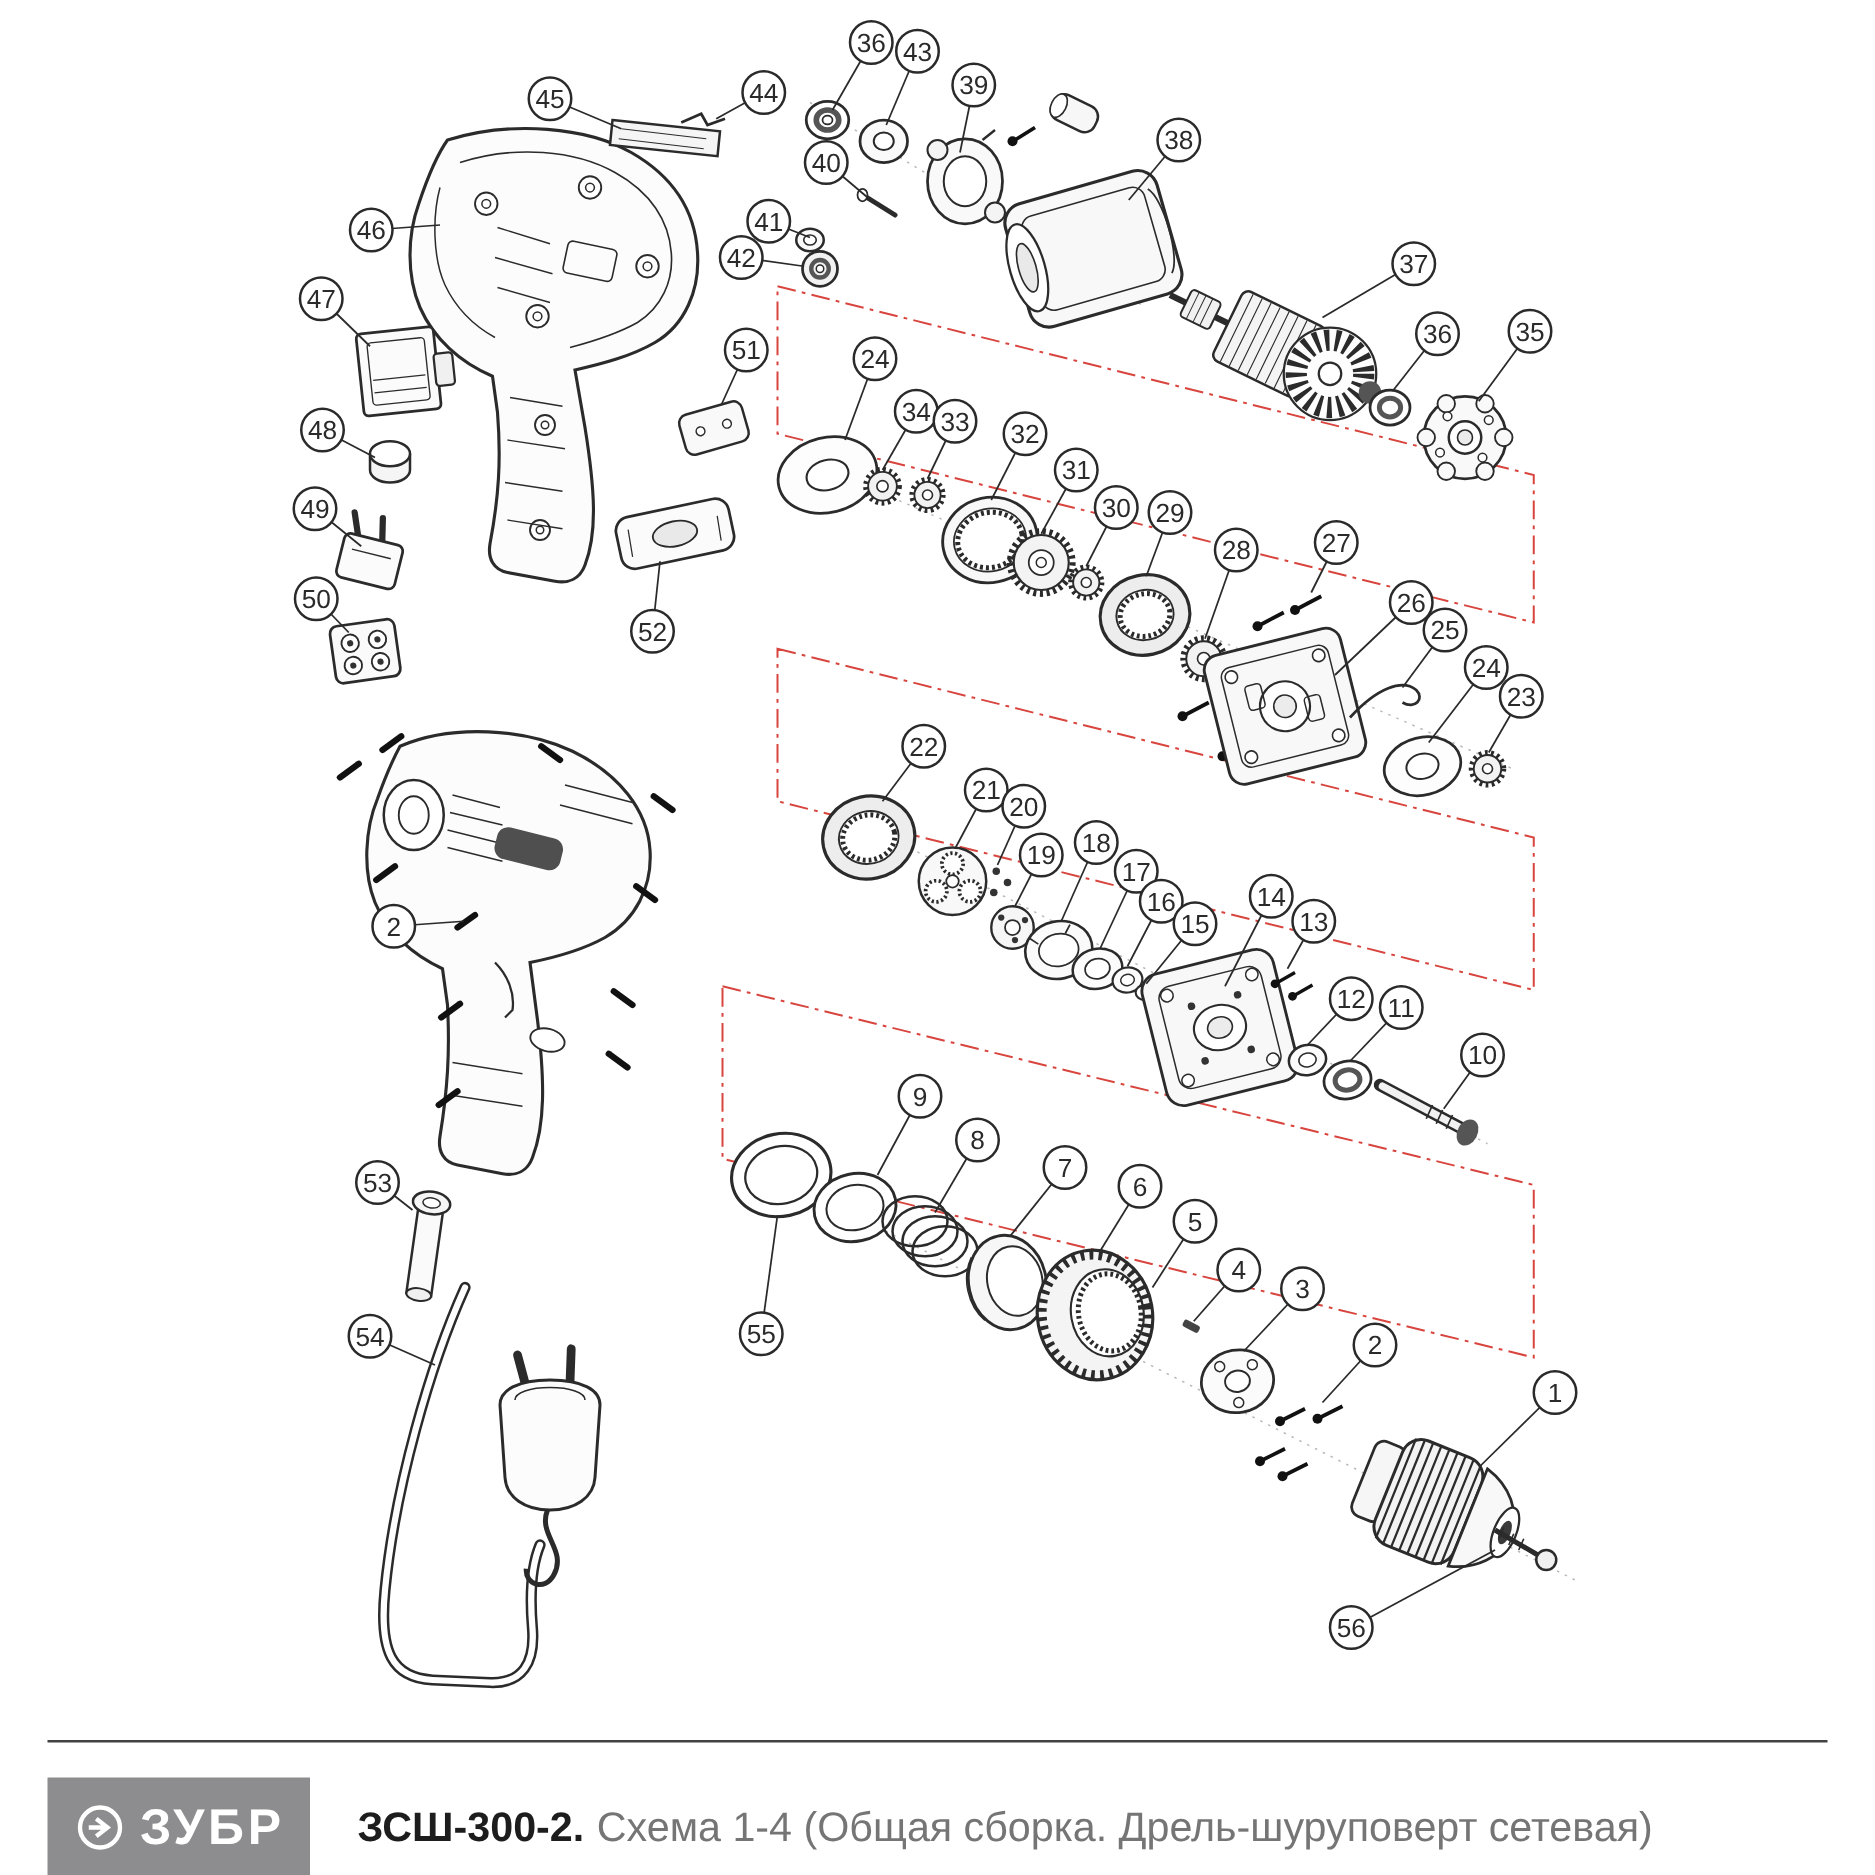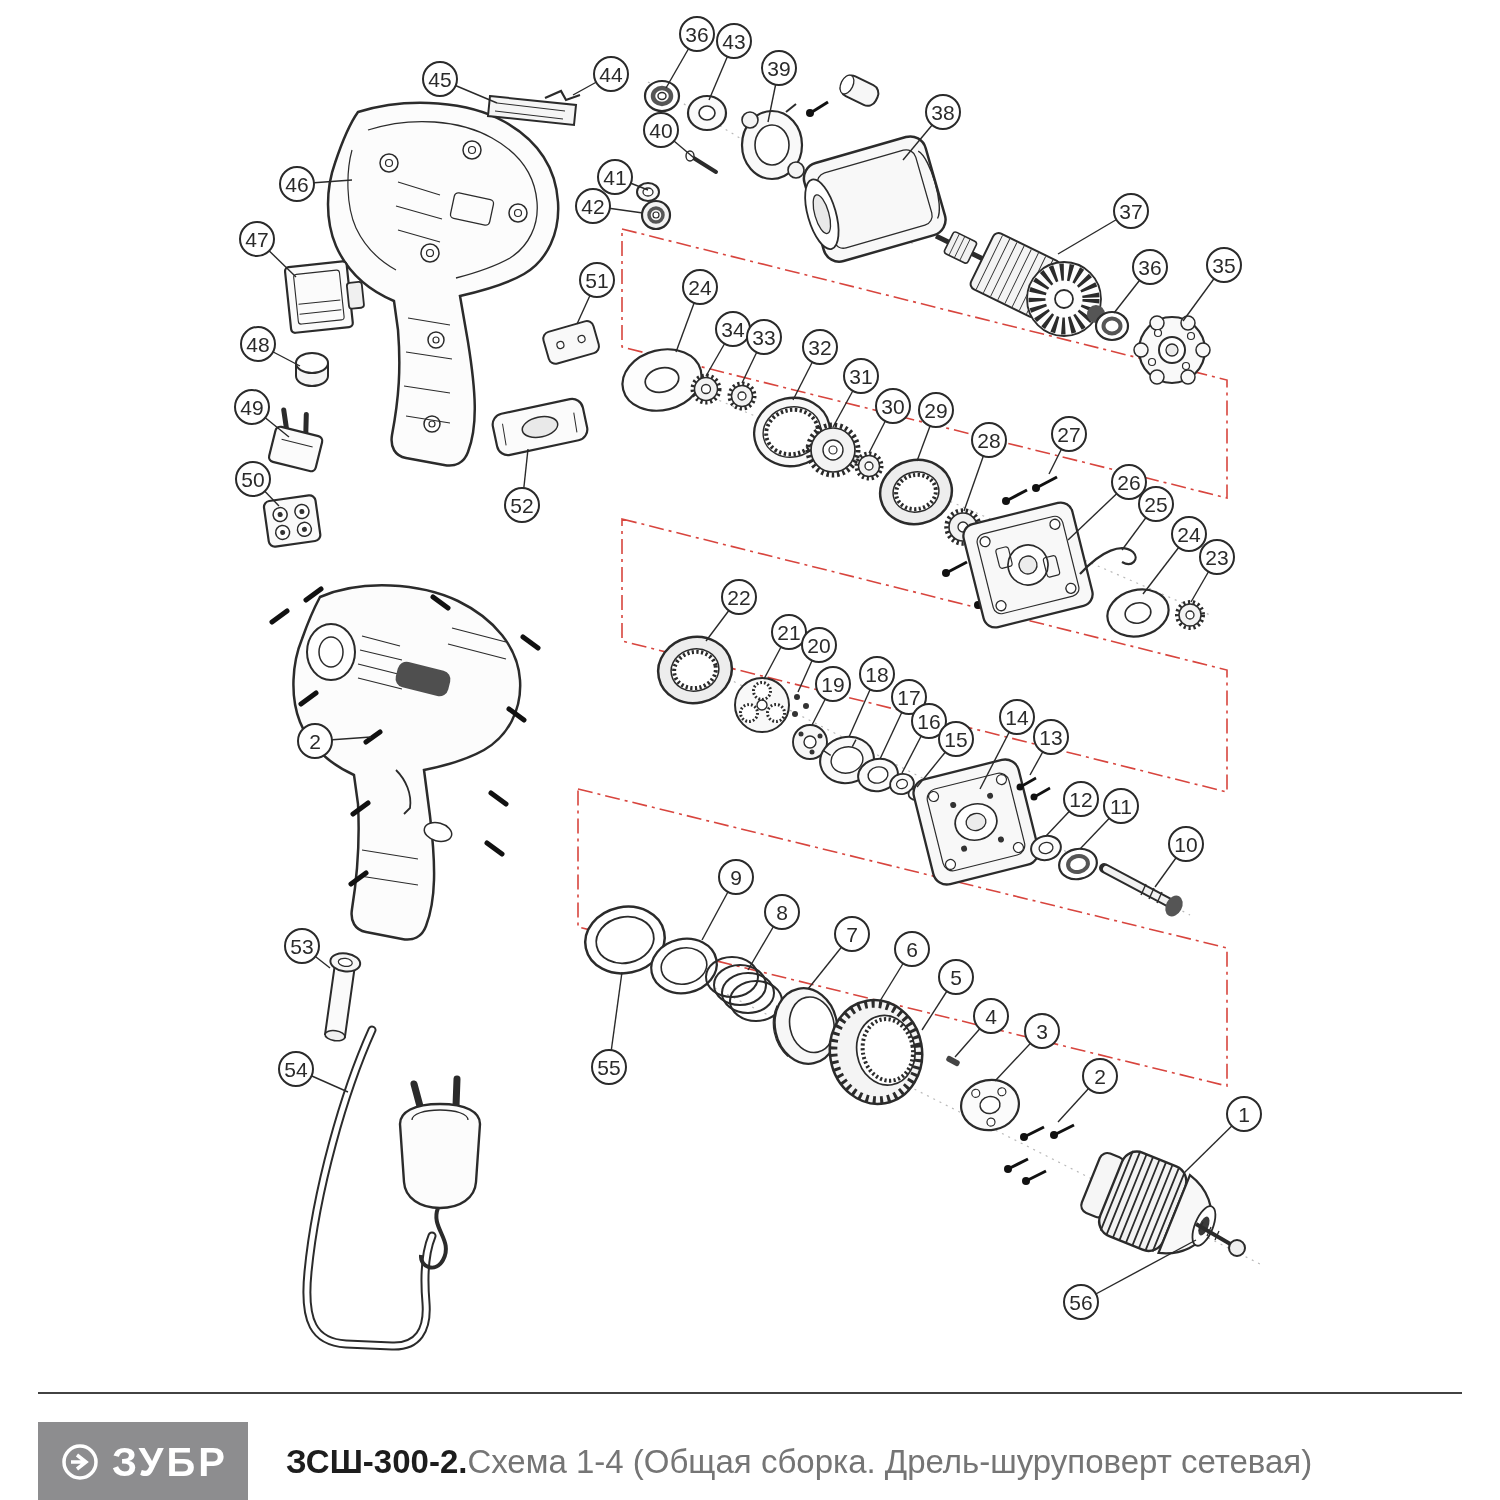--- a/index.html
+++ b/index.html
@@ -6,21 +6,21 @@
   .page{position:relative;width:1500px;height:1500px;background:#fff;overflow:hidden;
         font-family:"Liberation Sans","DejaVu Sans",sans-serif;}
   .diagram{position:absolute;top:0;left:0;}
   svg text{font-family:"Liberation Sans","DejaVu Sans",sans-serif;}
   .boundary{stroke:var(--boundary,#d8453e);}
   .footer-rule{position:absolute;left:38px;top:1392px;width:1424px;height:2px;background:#424242;}
   .footer-row{position:absolute;left:38px;top:1422px;display:flex;align-items:center;gap:38px;}
   .logo{width:210px;height:80px;background:var(--logo-bg,#8d8d8f);display:flex;align-items:center;justify-content:center;gap:10px;flex:none;}
   .logo-text{color:#ffffff;font-size:40px;font-weight:bold;letter-spacing:3px;line-height:1;}
   .caption{font-size:33px;color:var(--title-gray,#757575);white-space:nowrap;}
-  .model{color:var(--model-color,#1d1d1d);font-weight:bold;text-align:center;}
+  .model{color:var(--model-color,#1d1d1d);font-weight:bold;margin-right:10px;text-align:center;}
 </style>
 </head>
 <body>
 
 <div class="page">
 
 <svg class="diagram" width="1500" height="1500" viewBox="0 0 1500 1500">
 
   <g stroke="#b9b9b9" stroke-width="1.2" stroke-dasharray="2 5" fill="none">
     <path d="M648,82 L915,245"></path>

